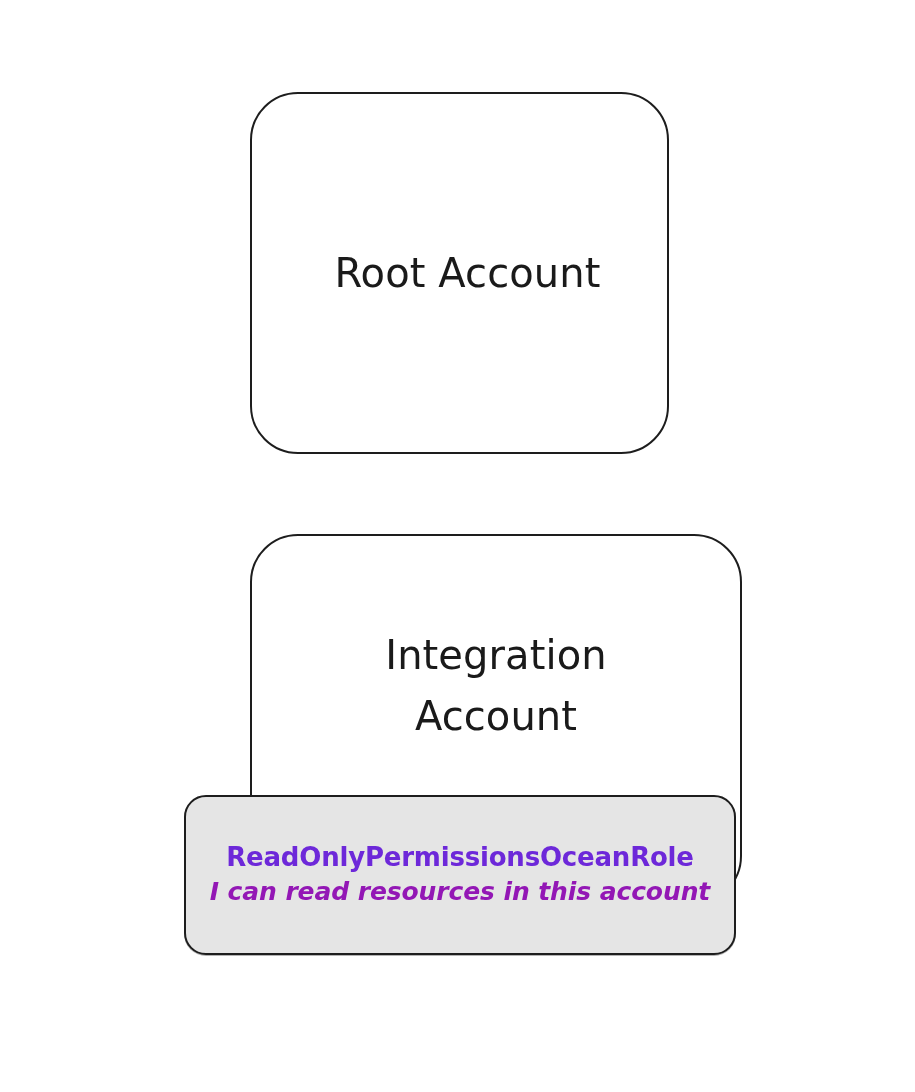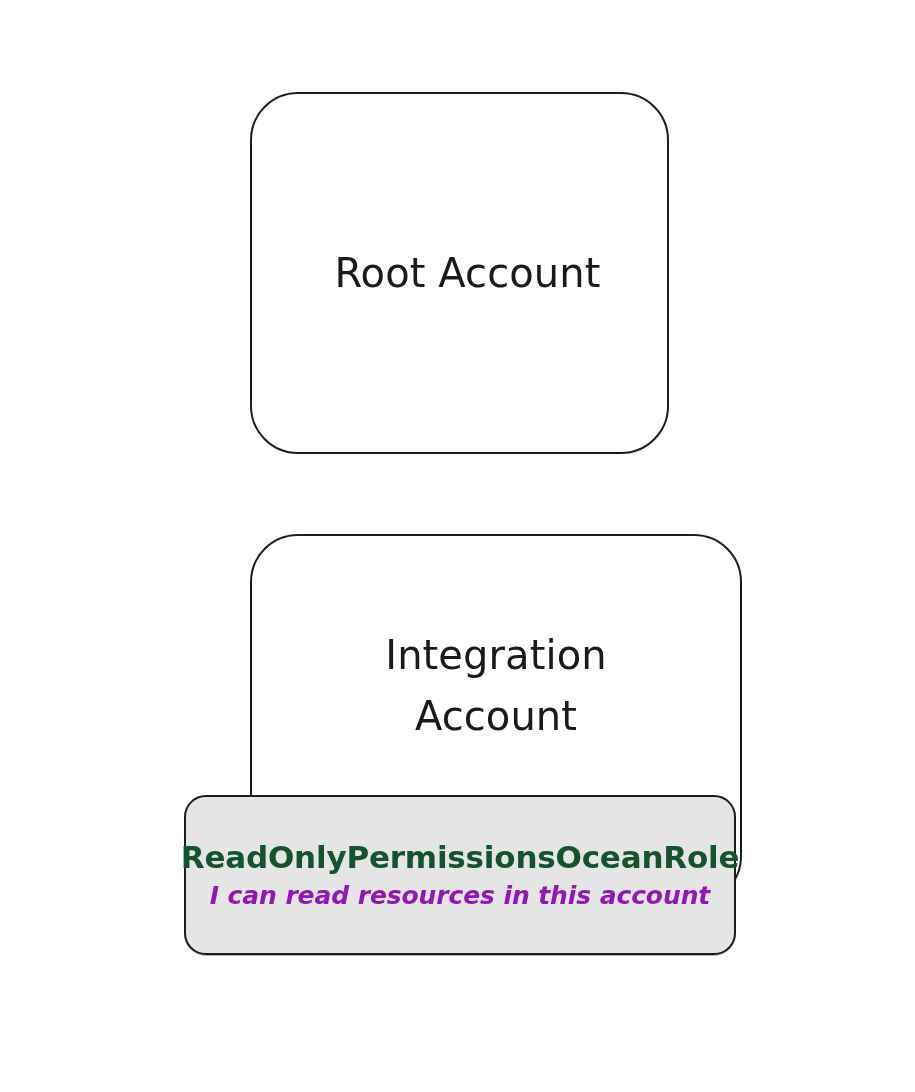--- a/index.html
+++ b/index.html
@@ -86,23 +86,23 @@
     display: flex;
     flex-direction: column;
     align-items: center;
     justify-content: center;
     z-index: 3;
     box-shadow: 0 1px 0 0 rgba(0,0,0,0.30);
   }
 
   #role-name {
     font-family: "DejaVu Sans", sans-serif;
-    font-size: 31px;
+    font-size: 26px;
     font-weight: 700;
-    color: #14532d;
+    color: #6d28d9;
     text-align: center;
     letter-spacing: -0.2px;
     line-height: 1.25;
     white-space: nowrap;
     user-select: none;
   }
 
   #role-description {
     font-family: "DejaVu Sans", sans-serif;
     font-size: 25px;

